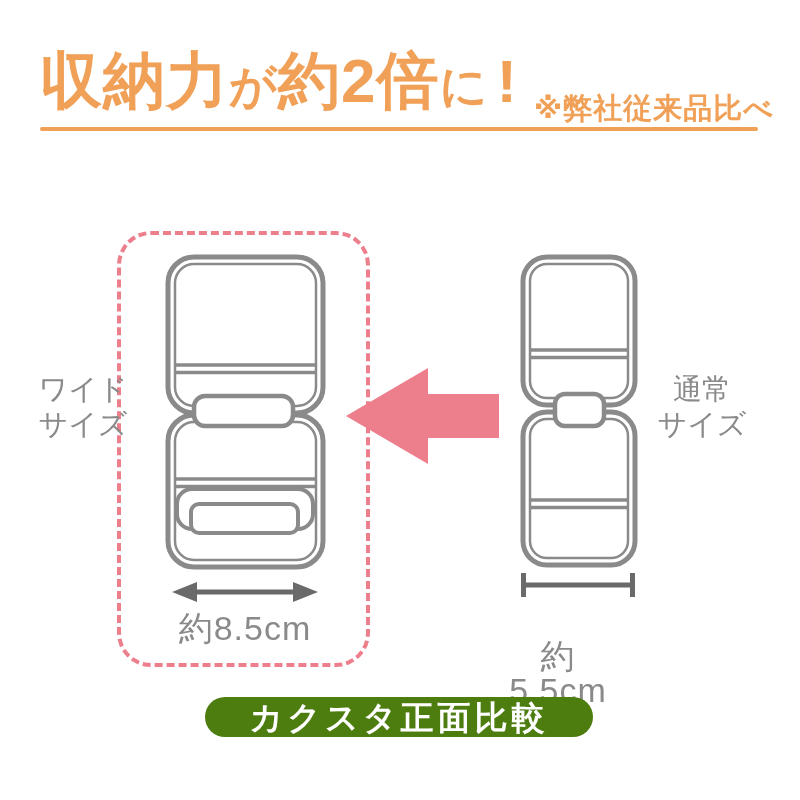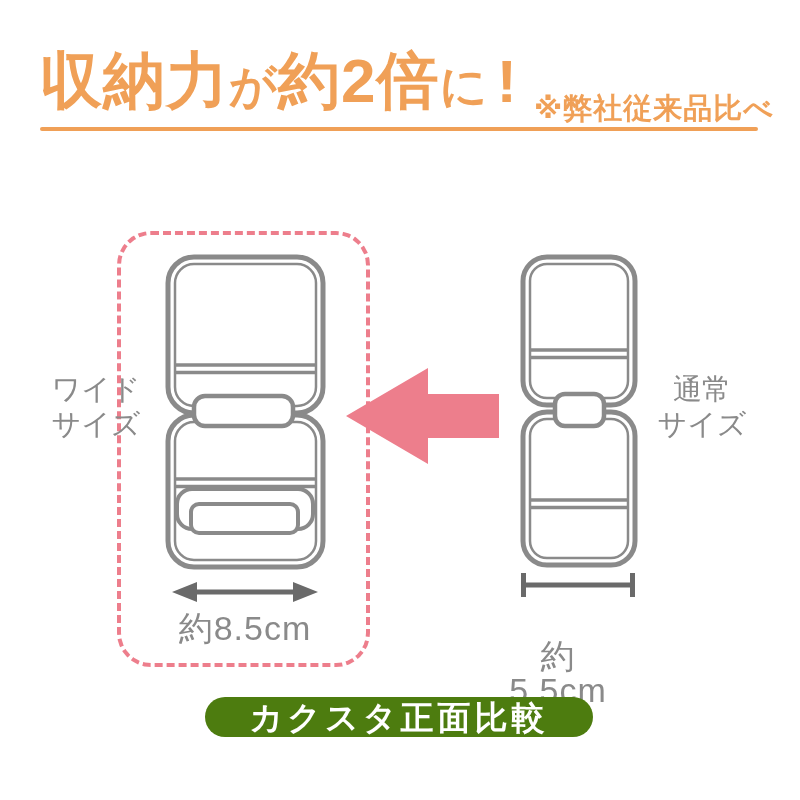--- a/index.html
+++ b/index.html
@@ -32,21 +32,21 @@
     position:absolute;left:117px;top:231px;width:245px;height:428px;
     border:4px dashed #ED7E8C;border-radius:34px;
   }
   .case-svg{position:absolute;}
   .wide-case{left:164px;top:253px;}
   .normal-case{left:519px;top:253px;}
   .side-label{
     position:absolute;top:372px;width:110px;text-align:center;
     font-size:29px;line-height:35px;color:#8A8A8A;font-weight:500;
   }
-  .label-wide{left:41px;font-family:Liberation Serif, serif;}
+  .label-wide{left:28px;font-family:Liberation Serif, serif;}
   .label-normal{left:647px;}
   .sizeup-arrow{position:absolute;left:344px;top:366px;}
   .sizeup-label{
     position:absolute;left:362px;top:400px;width:130px;text-align:center;
     font-size:27px;line-height:1;color:#ffffff;font-weight:600;letter-spacing:1px;
   }
   .measure{position:absolute;}
   .measure-wide{left:170px;top:580px;}
   .measure-normal{left:519px;top:570px;}
   .measure-text{

